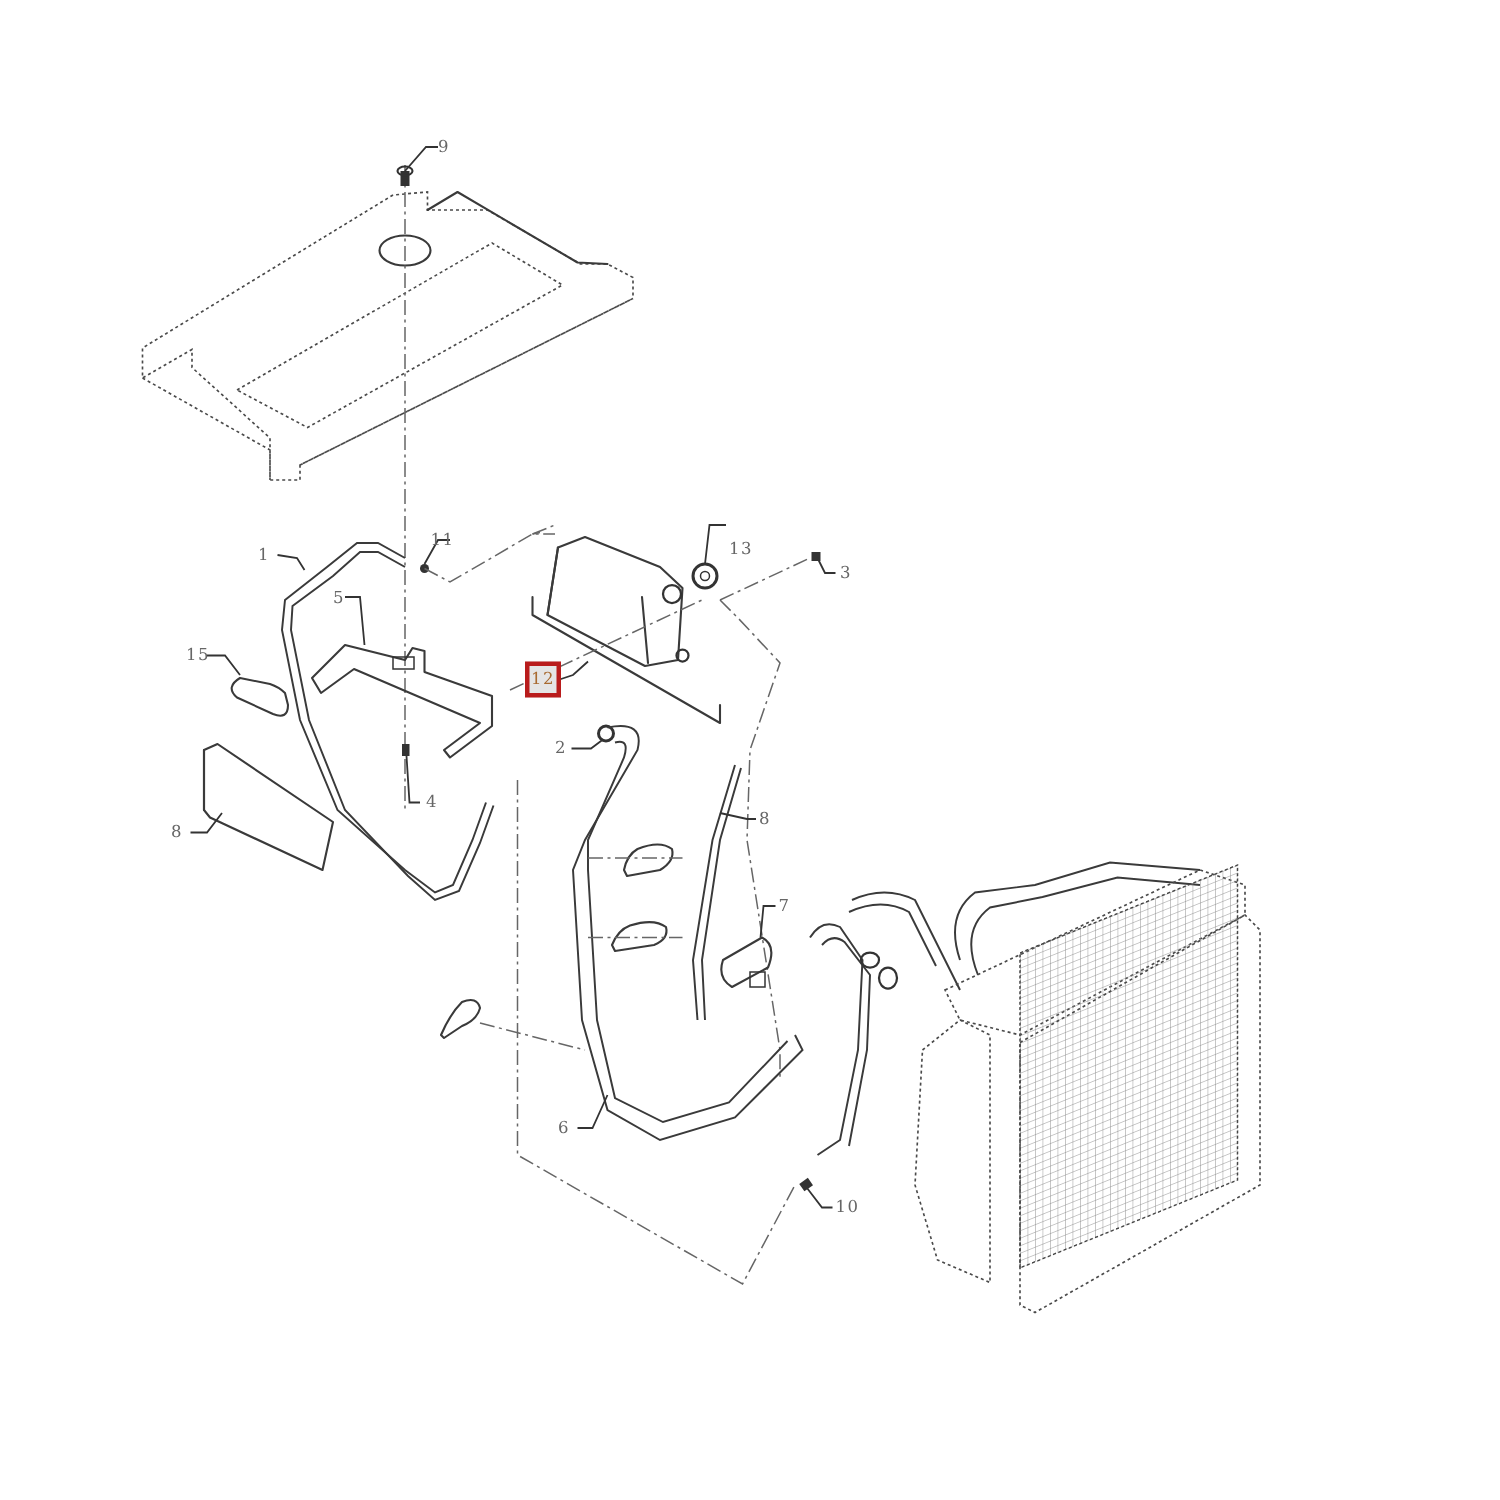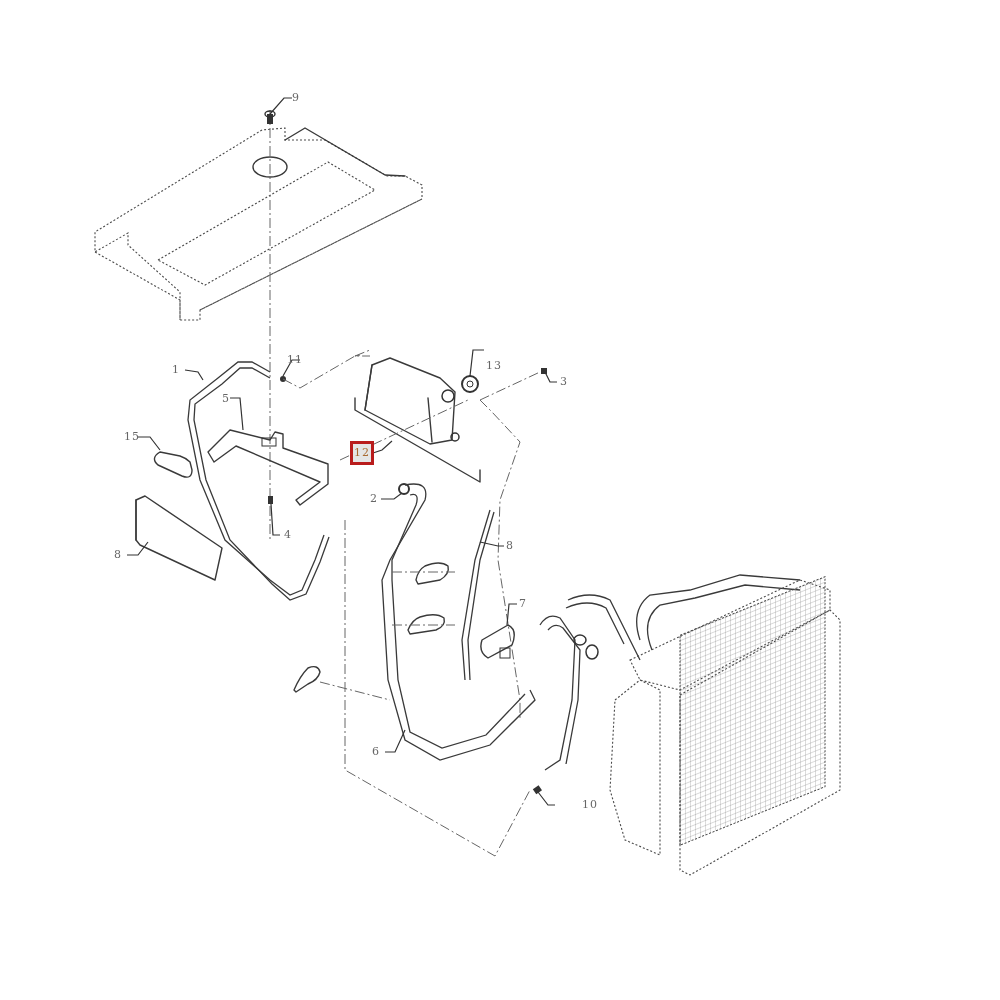--- a/index.html
+++ b/index.html
@@ -169,14 +169,14 @@
   <span class="callout" style="left:560px;top:376px">3</span>
   <span class="callout" style="left:222px;top:393px">5</span>
   <span class="callout" style="left:124px;top:431px">15</span>
   <span class="callout hl" style="left:350px;top:441px">12</span>
   <span class="callout" style="left:370px;top:493px">2</span>
   <span class="callout" style="left:506px;top:540px">8</span>
   <span class="callout" style="left:284px;top:529px">4</span>
   <span class="callout" style="left:114px;top:549px">8</span>
   <span class="callout" style="left:519px;top:598px">7</span>
   <span class="callout" style="left:372px;top:746px">6</span>
-  <span class="callout" style="left:582px;top:799px">10</span>
+  <span class="callout" style="left:557px;top:799px">10</span>
 </div>
 
 </body></html>

